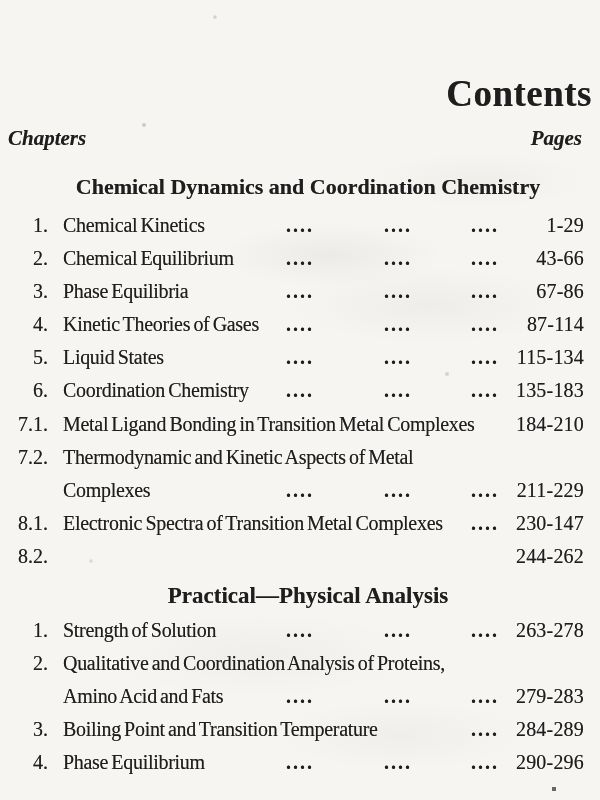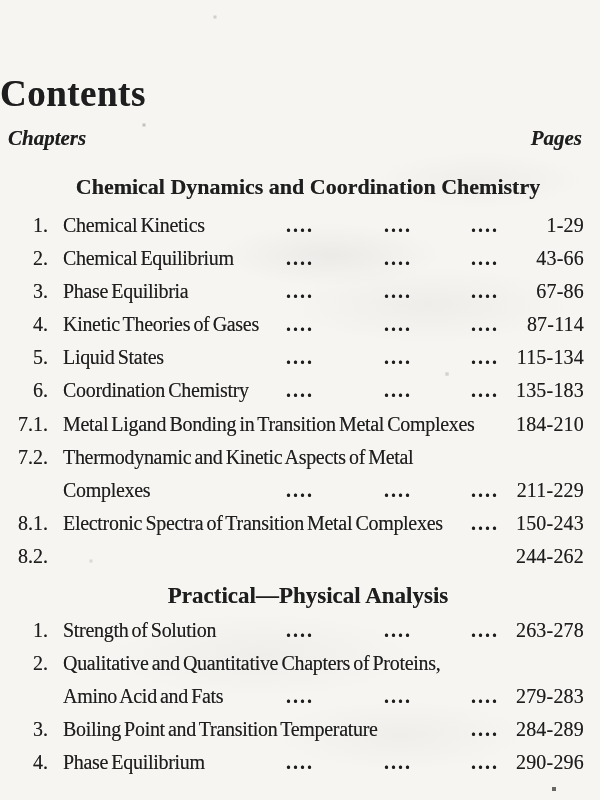--- a/index.html
+++ b/index.html
@@ -26,21 +26,21 @@
     background: transparent;
     box-shadow:
       553px 788px 0 1px rgba(55,55,55,.75),
       143px 124px 0 0.5px rgba(100,100,100,.35),
       214px 16px  0 0.5px rgba(120,120,120,.3),
       446px 373px 0 0.7px rgba(130,130,130,.3),
       90px 560px  0 0.5px rgba(130,130,130,.25);
   }
   .title {
     position: absolute; top: 72px; left: 0; width: 592px;
-    margin: 0; text-align: left;
+    margin: 0; text-align: right;
     font-size: 37px; font-weight: 700; letter-spacing: 0.5px; font-family: Liberation Serif, serif;
   }
   .colhead {
     position: absolute; top: 126px;
     font-size: 21px; font-weight: 700; font-style: italic;
   }
   .colhead.left  { left: 8px; }
   .colhead.right { right: 18px; }
   .sect {
     position: absolute; left: 0; width: 592px;
@@ -155,42 +155,42 @@
     <span class="d d1">....</span>
     <span class="d d2">....</span>
     <span class="d d3">....</span>
     <span class="pg">211-229</span>
   </div>
 
   <div class="row" style="top:509px">
     <span class="num">8.1.</span>
     <span class="t">Electronic Spectra of Transition Metal Complexes</span>
     <span class="d d3">....</span>
-    <span class="pg">150-243</span>
+    <span class="pg">230-147</span>
   </div>
 
   <div class="row" style="top:542px">
     <span class="num">8.2.</span>
     <span class="pg">244-262</span>
   </div>
 
   <h2 class="sect s2" style="top:571px">Practical—Physical Analysis</h2>
 
   <div class="row" style="top:616px">
     <span class="num">1.</span>
     <span class="t">Strength of Solution</span>
     <span class="d d1">....</span>
     <span class="d d2">....</span>
     <span class="d d3">....</span>
     <span class="pg">263-278</span>
   </div>
 
   <div class="row" style="top:649px">
     <span class="num">2.</span>
-    <span class="t">Qualitative and Quantitative Chapters of Proteins,</span>
+    <span class="t">Qualitative and Coordination Analysis of Proteins,</span>
   </div>
 
   <div class="row" style="top:682px">
     <span class="t">Amino Acid and Fats</span>
     <span class="d d1">....</span>
     <span class="d d2">....</span>
     <span class="d d3">....</span>
     <span class="pg">279-283</span>
   </div>
 

